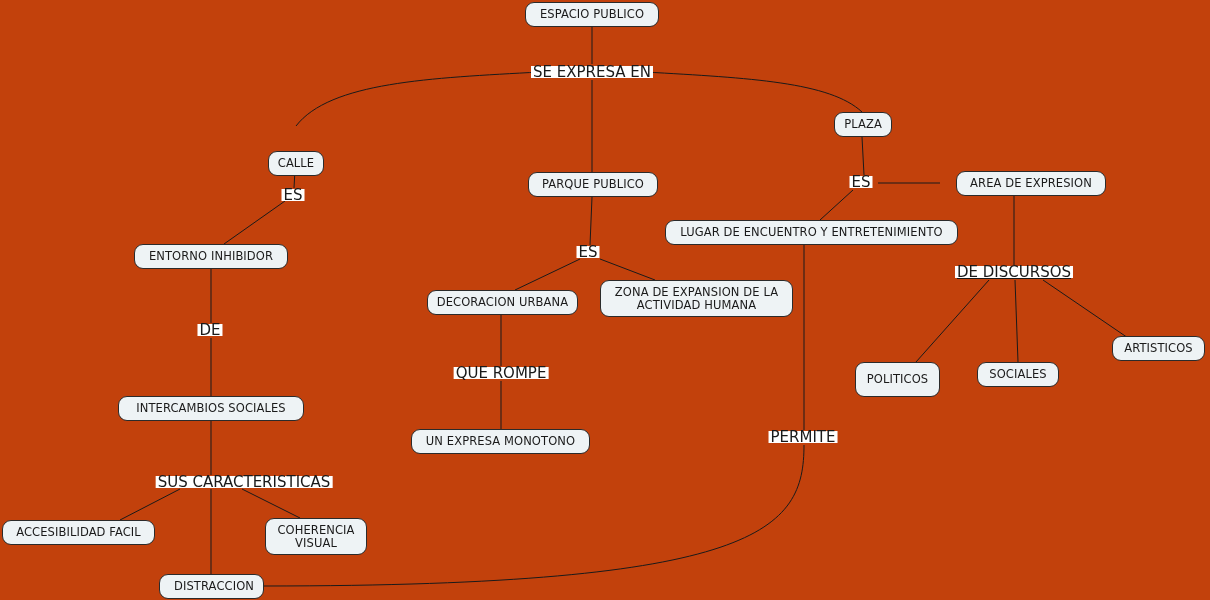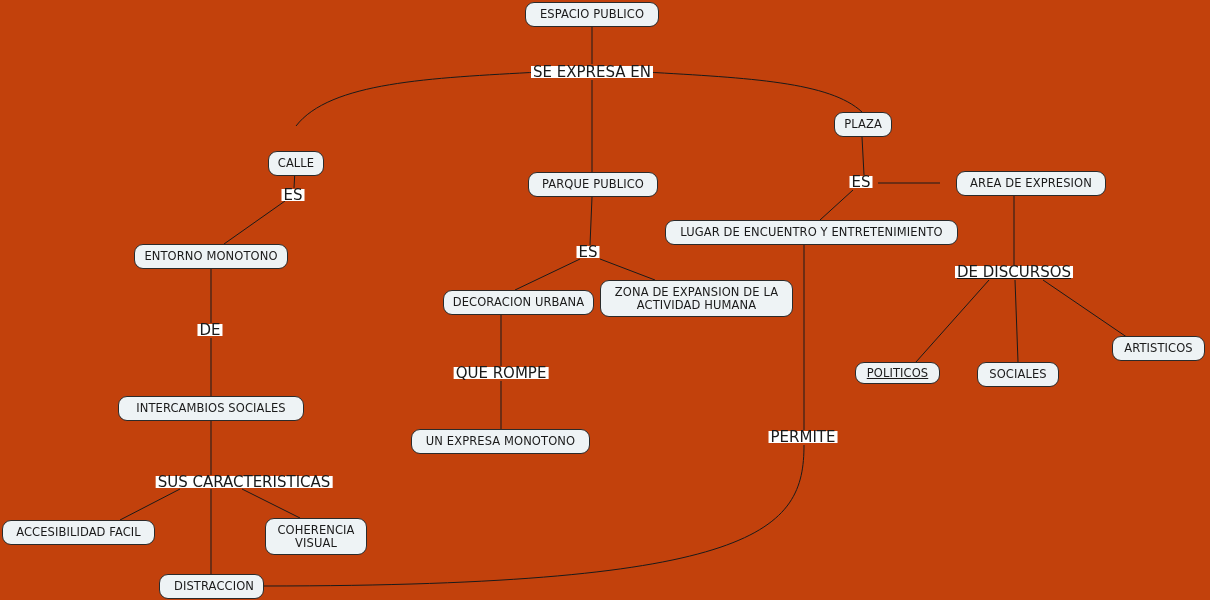--- a/index.html
+++ b/index.html
@@ -87,25 +87,25 @@
       <path d="M 804,245 L 804,430" fill="none" stroke="#1a1a1a" stroke-width="1"></path>
       <path d="M 804,445 C 804,530 760,586 264,586" fill="none" stroke="#1a1a1a" stroke-width="1"></path>
     </svg>
   <div id="node-layer">
       <div class="cmap-node" style="left: 525px; top: 2px; width: 134px; height: 25px; background: rgb(238, 243, 245); border-color: rgb(43, 43, 43); color: rgb(26, 26, 26);">ESPACIO PUBLICO</div>
       <div class="cmap-node" style="left: 268px; top: 126px; width: 56px; height: 25px; background: rgb(238, 243, 245); border-color: rgb(43, 43, 43); color: rgb(26, 26, 26); margin-top: 25px;">CALLE</div>
       <div class="cmap-node" style="left: 528px; top: 172px; width: 130px; height: 25px; background: rgb(238, 243, 245); border-color: rgb(43, 43, 43); color: rgb(26, 26, 26);">PARQUE PUBLICO</div>
       <div class="cmap-node" style="left: 834px; top: 112px; width: 58px; height: 25px; background: rgb(238, 243, 245); border-color: rgb(43, 43, 43); color: rgb(26, 26, 26);">PLAZA</div>
       <div class="cmap-node" style="left: 940px; top: 171px; width: 150px; height: 25px; background: rgb(238, 243, 245); border-color: rgb(43, 43, 43); color: rgb(26, 26, 26); margin-left: 16px;">AREA DE EXPRESION</div>
       <div class="cmap-node" style="left: 658px; top: 220px; width: 293px; height: 25px; background: rgb(238, 243, 245); border-color: rgb(43, 43, 43); color: rgb(26, 26, 26); margin-left: 7px;">LUGAR DE ENCUENTRO Y ENTRETENIMIENTO</div>
-      <div class="cmap-node" style="left: 134px; top: 244px; width: 154px; height: 25px; background: rgb(238, 243, 245); border-color: rgb(43, 43, 43); color: rgb(26, 26, 26);">ENTORNO MONOTONO</div>
-      <div class="cmap-node" style="left: 427px; top: 290px; width: 151px; height: 25px; background: rgb(238, 243, 245); border-color: rgb(43, 43, 43); color: rgb(26, 26, 26); margin-left: 16px;">DECORACION URBANA</div>
+      <div class="cmap-node" style="left: 134px; top: 244px; width: 154px; height: 25px; background: rgb(238, 243, 245); border-color: rgb(43, 43, 43); color: rgb(26, 26, 26);">ENTORNO INHIBIDOR</div>
+      <div class="cmap-node" style="left: 427px; top: 290px; width: 151px; height: 25px; background: rgb(238, 243, 245); border-color: rgb(43, 43, 43); color: rgb(26, 26, 26);">DECORACION URBANA</div>
       <div class="cmap-node" style="left: 600px; top: 280px; width: 193px; height: 37px; background: rgb(238, 243, 245); border-color: rgb(43, 43, 43); color: rgb(26, 26, 26);">ZONA DE EXPANSION DE LA
 ACTIVIDAD HUMANA</div>
-      <div class="cmap-node" style="left: 855px; top: 362px; width: 85px; height: 22px; background: rgb(238, 243, 245); border-color: rgb(43, 43, 43); color: rgb(26, 26, 26); text-decoration: underline;">POLITICOS</div>
+      <div class="cmap-node" style="left: 855px; top: 362px; width: 85px; height: 35px; background: rgb(238, 243, 245); border-color: rgb(43, 43, 43); color: rgb(26, 26, 26);">POLITICOS</div>
       <div class="cmap-node" style="left: 977px; top: 362px; width: 82px; height: 25px; background: rgb(238, 243, 245); border-color: rgb(43, 43, 43); color: rgb(26, 26, 26);">SOCIALES</div>
       <div class="cmap-node" style="left: 1112px; top: 336px; width: 93px; height: 25px; background: rgb(238, 243, 245); border-color: rgb(43, 43, 43); color: rgb(26, 26, 26);">ARTISTICOS</div>
       <div class="cmap-node" style="left: 118px; top: 396px; width: 186px; height: 25px; background: rgb(238, 243, 245); border-color: rgb(43, 43, 43); color: rgb(26, 26, 26);">INTERCAMBIOS SOCIALES</div>
       <div class="cmap-node" style="left: 411px; top: 429px; width: 179px; height: 25px; background: rgb(238, 243, 245); border-color: rgb(43, 43, 43); color: rgb(26, 26, 26);">UN EXPRESA MONOTONO</div>
       <div class="cmap-node" style="left: 2px; top: 520px; width: 153px; height: 25px; background: rgb(238, 243, 245); border-color: rgb(43, 43, 43); color: rgb(26, 26, 26);">ACCESIBILIDAD FACIL</div>
       <div class="cmap-node" style="left: 265px; top: 518px; width: 102px; height: 37px; background: rgb(238, 243, 245); border-color: rgb(43, 43, 43); color: rgb(26, 26, 26);">COHERENCIA
 VISUAL</div>
       <div class="cmap-node" style="left: 159px; top: 574px; width: 105px; height: 25px; background: rgb(238, 243, 245); border-color: rgb(43, 43, 43); color: rgb(26, 26, 26); padding-left: 12px;">DISTRACCION</div>
     </div>
   <div id="label-layer">

